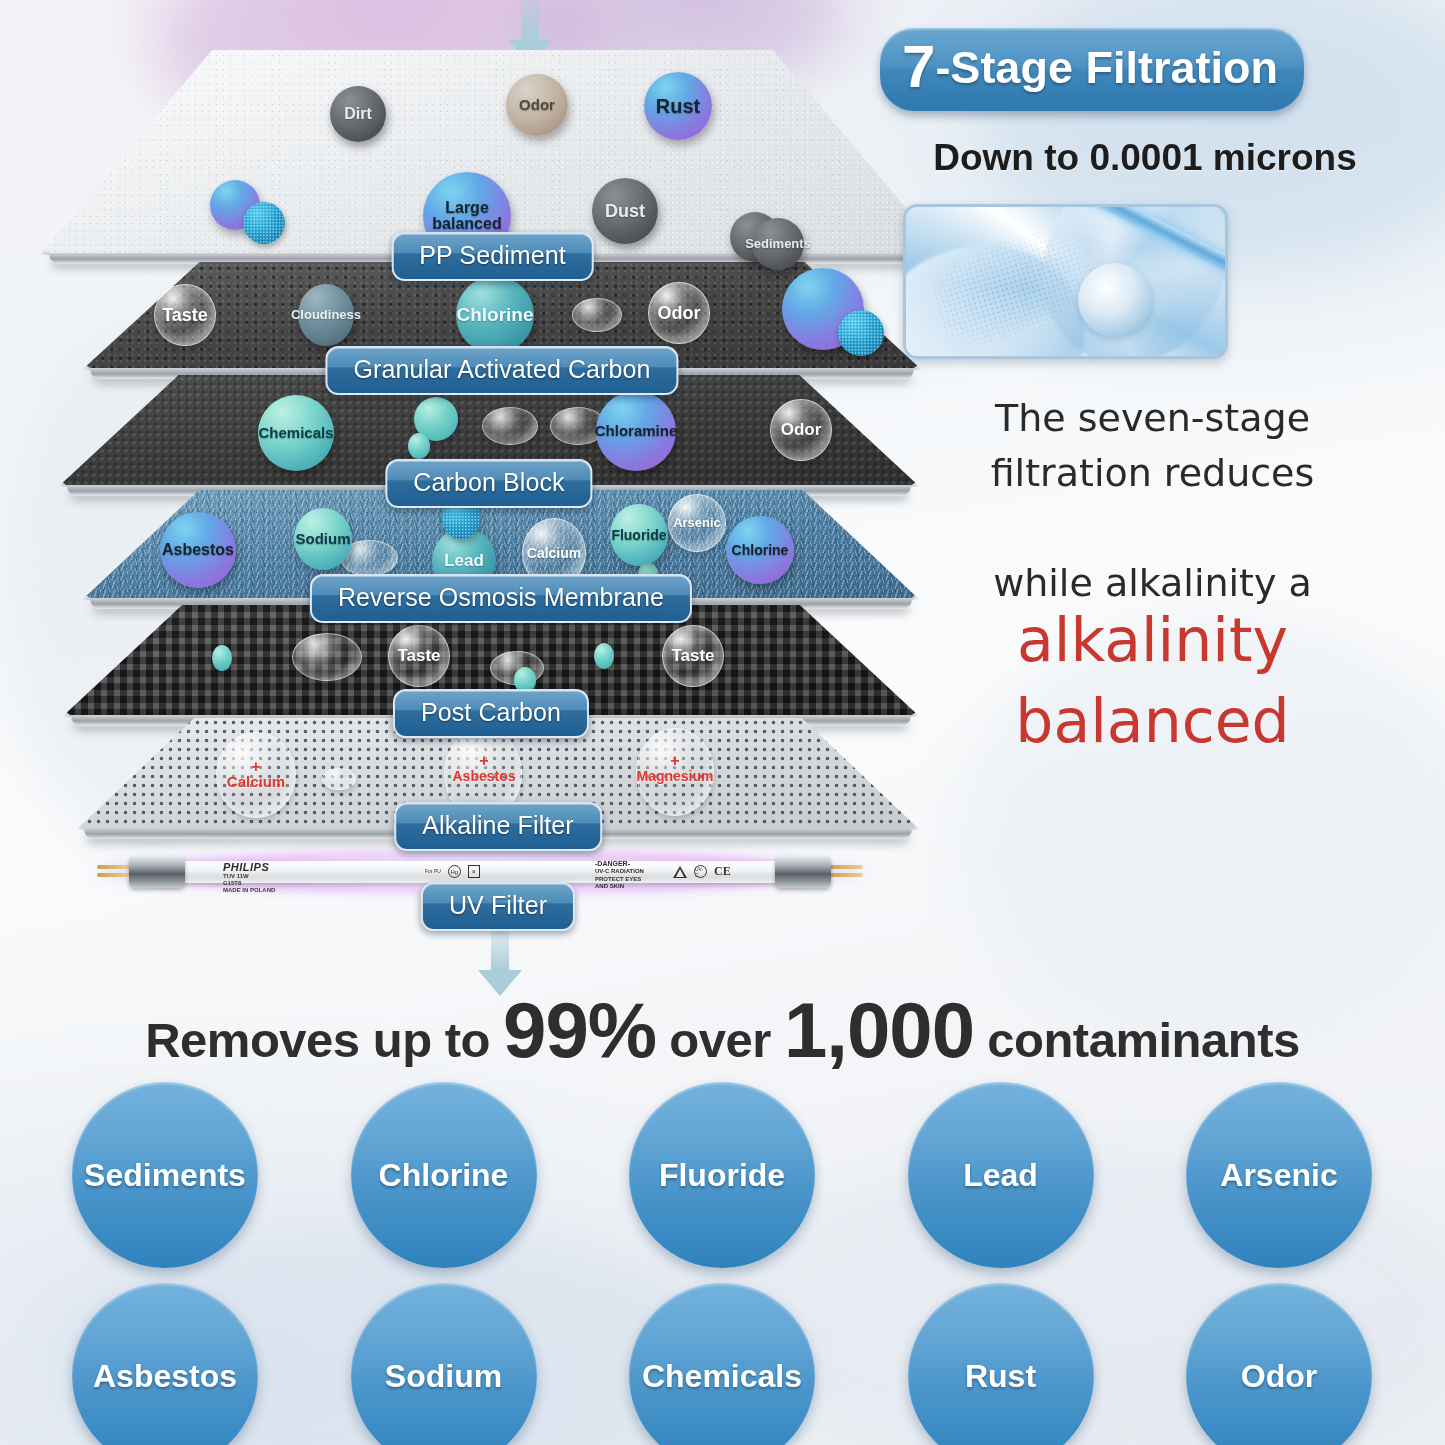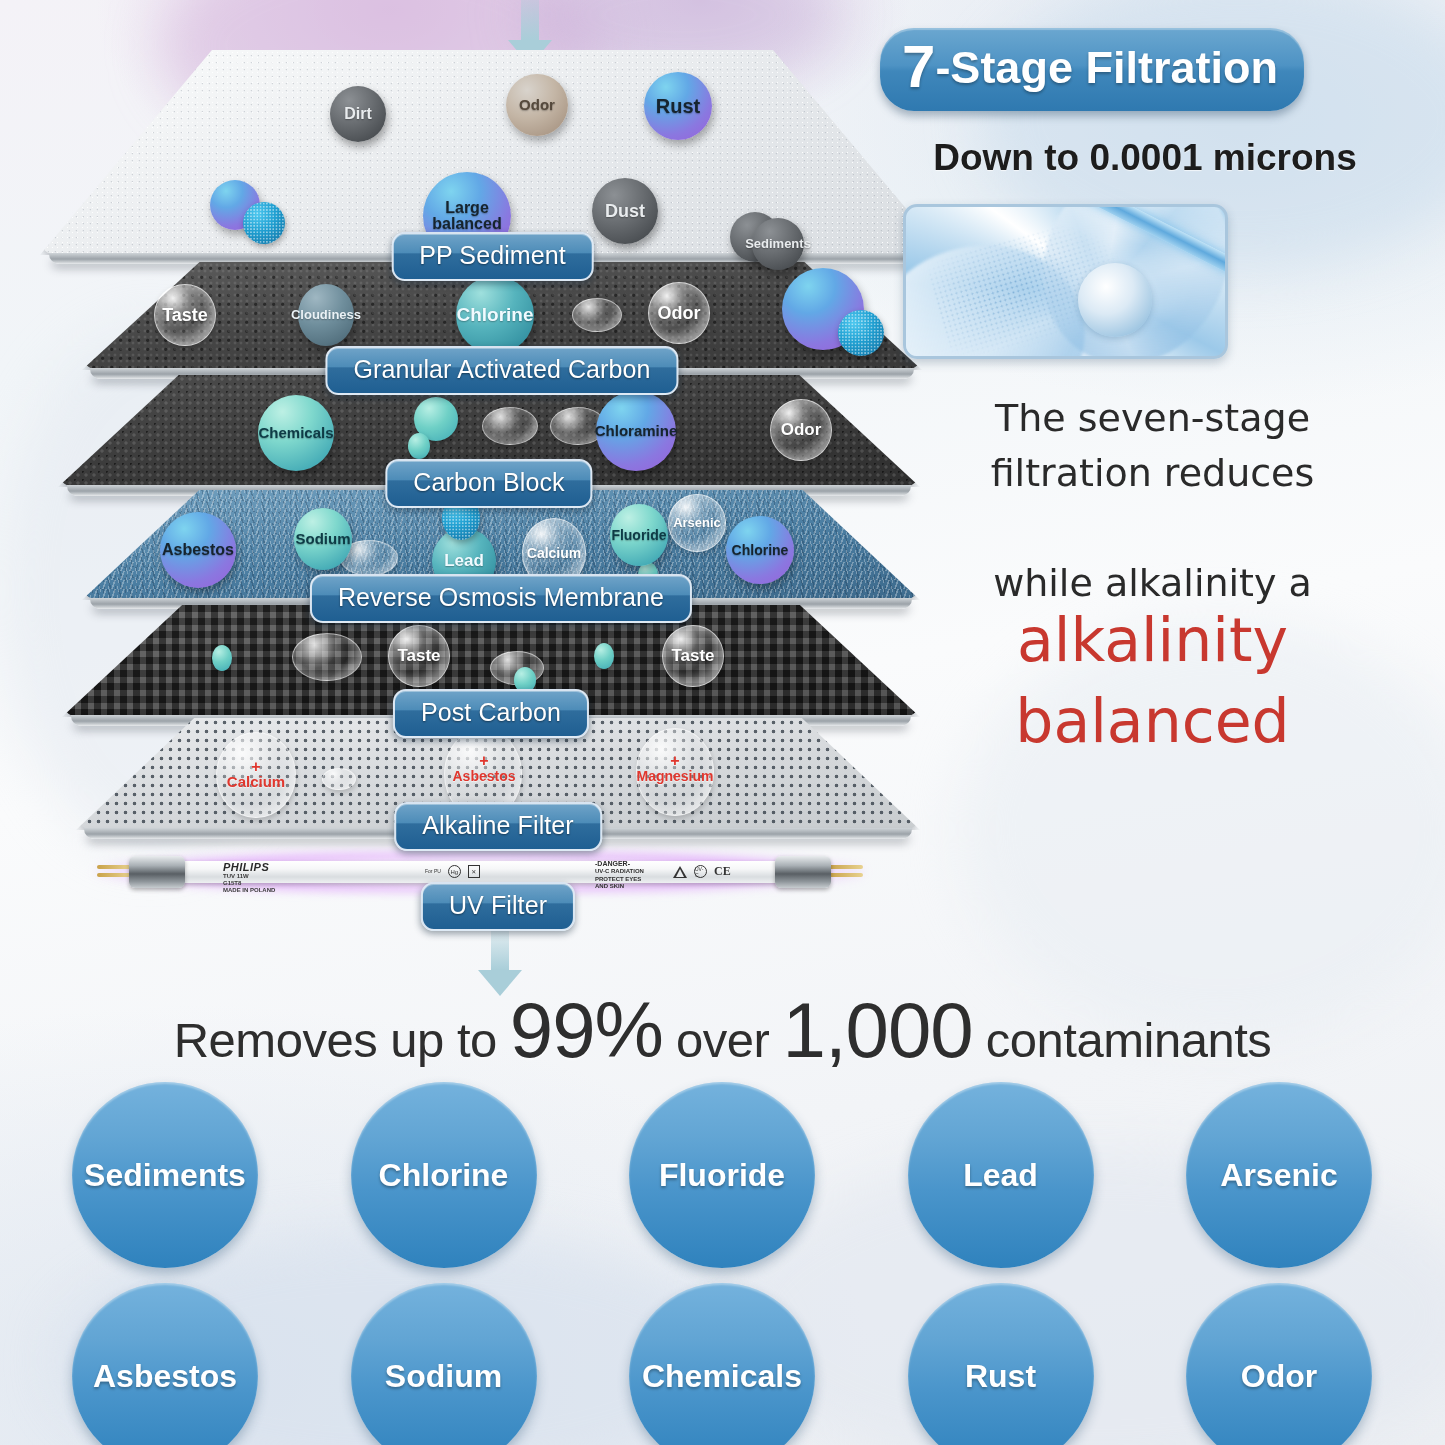--- a/index.html
+++ b/index.html
@@ -346,21 +346,21 @@
   }
   #body-copy .accent {
     display: block; color: #c8382f; font-size: 60px; line-height: 1.18;
     margin-top: 10px;
   }
 
   
   #removes-line {
     position: absolute; left: 0; top: 985px; width: 1445px;
     text-align: center; white-space: nowrap;
-    color: #2e2e2e; font-weight: normal;
+    color: #2e2e2e; font-weight: bold;
     text-shadow: 0 2px 2px rgba(255,255,255,0.55);
   }
   #removes-line .sm { font-size: 49px; letter-spacing: -0.5px; }
   #removes-line .lg { font-size: 78px; letter-spacing: -1px; }
 
   #contaminant-grid {
     position: absolute; left: 72px; top: 1082px; width: 1300px;
     display: flex; flex-direction: column; gap: 15px;
   }
   .grid-row { display: flex; justify-content: space-between; }

